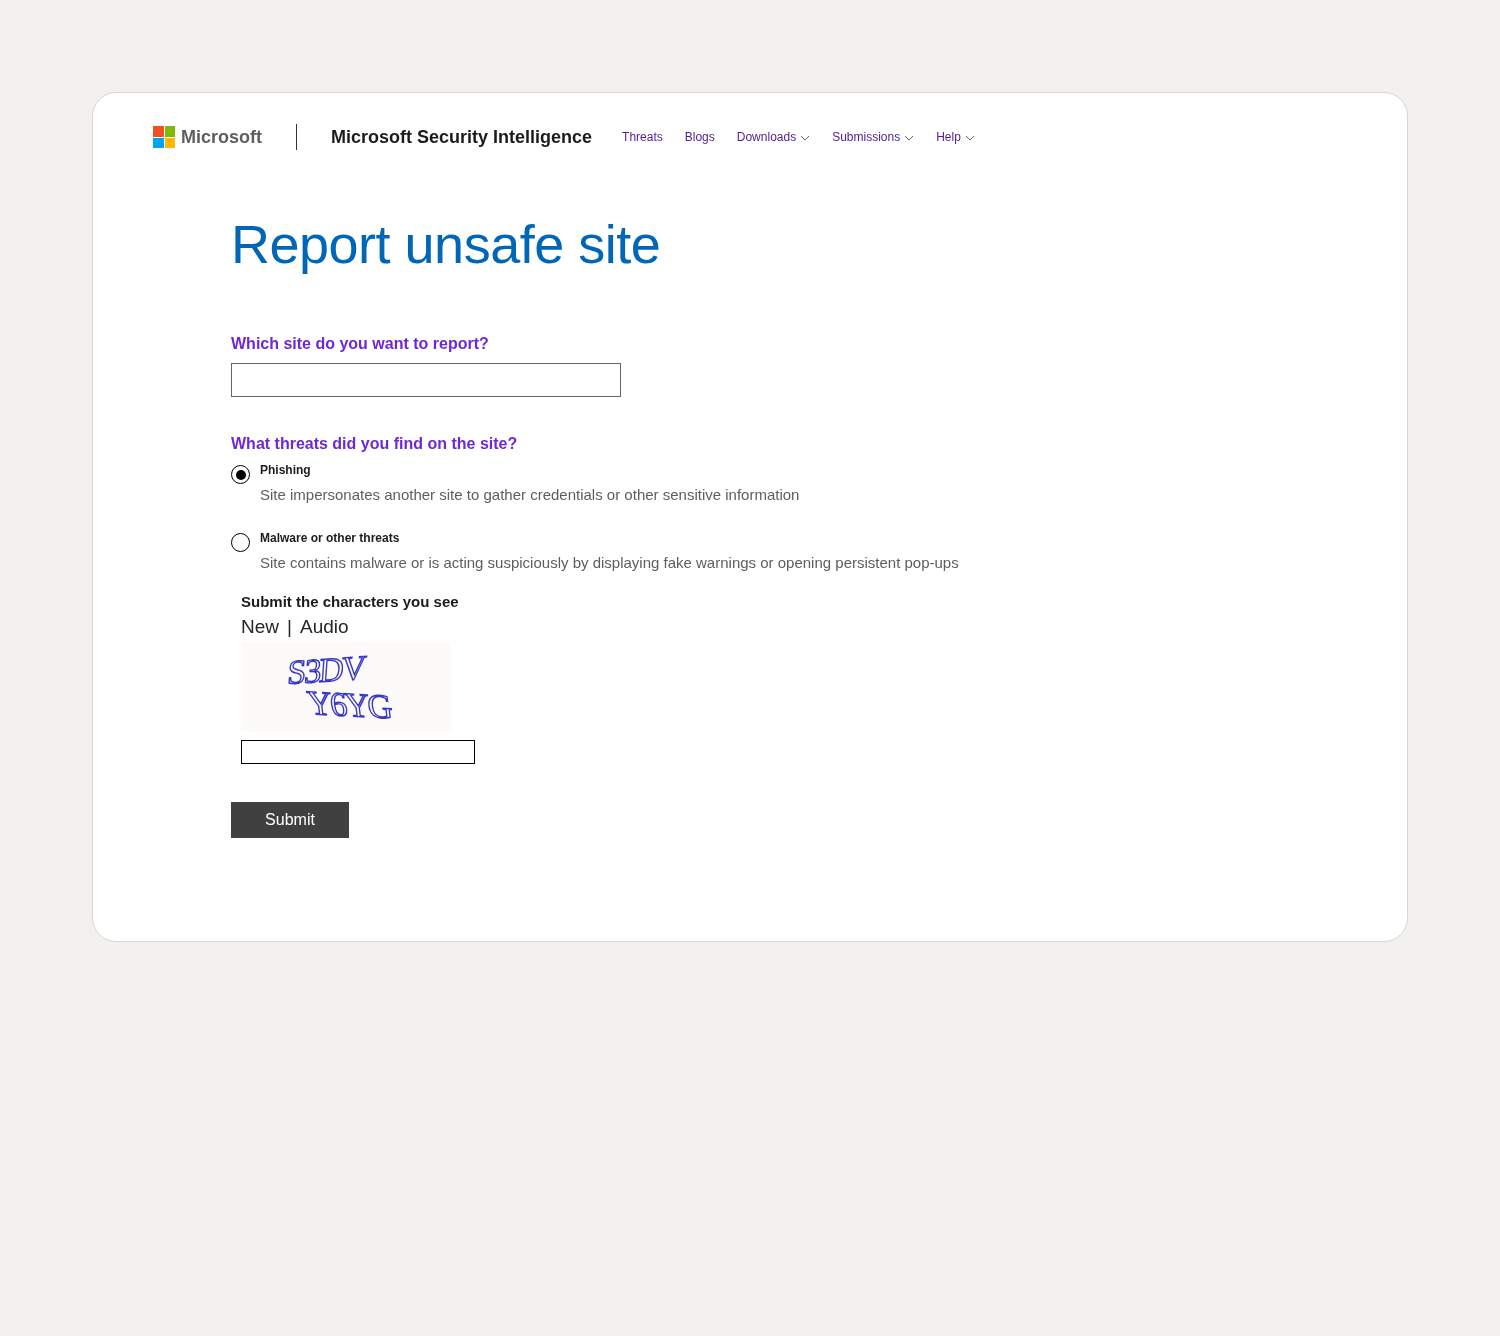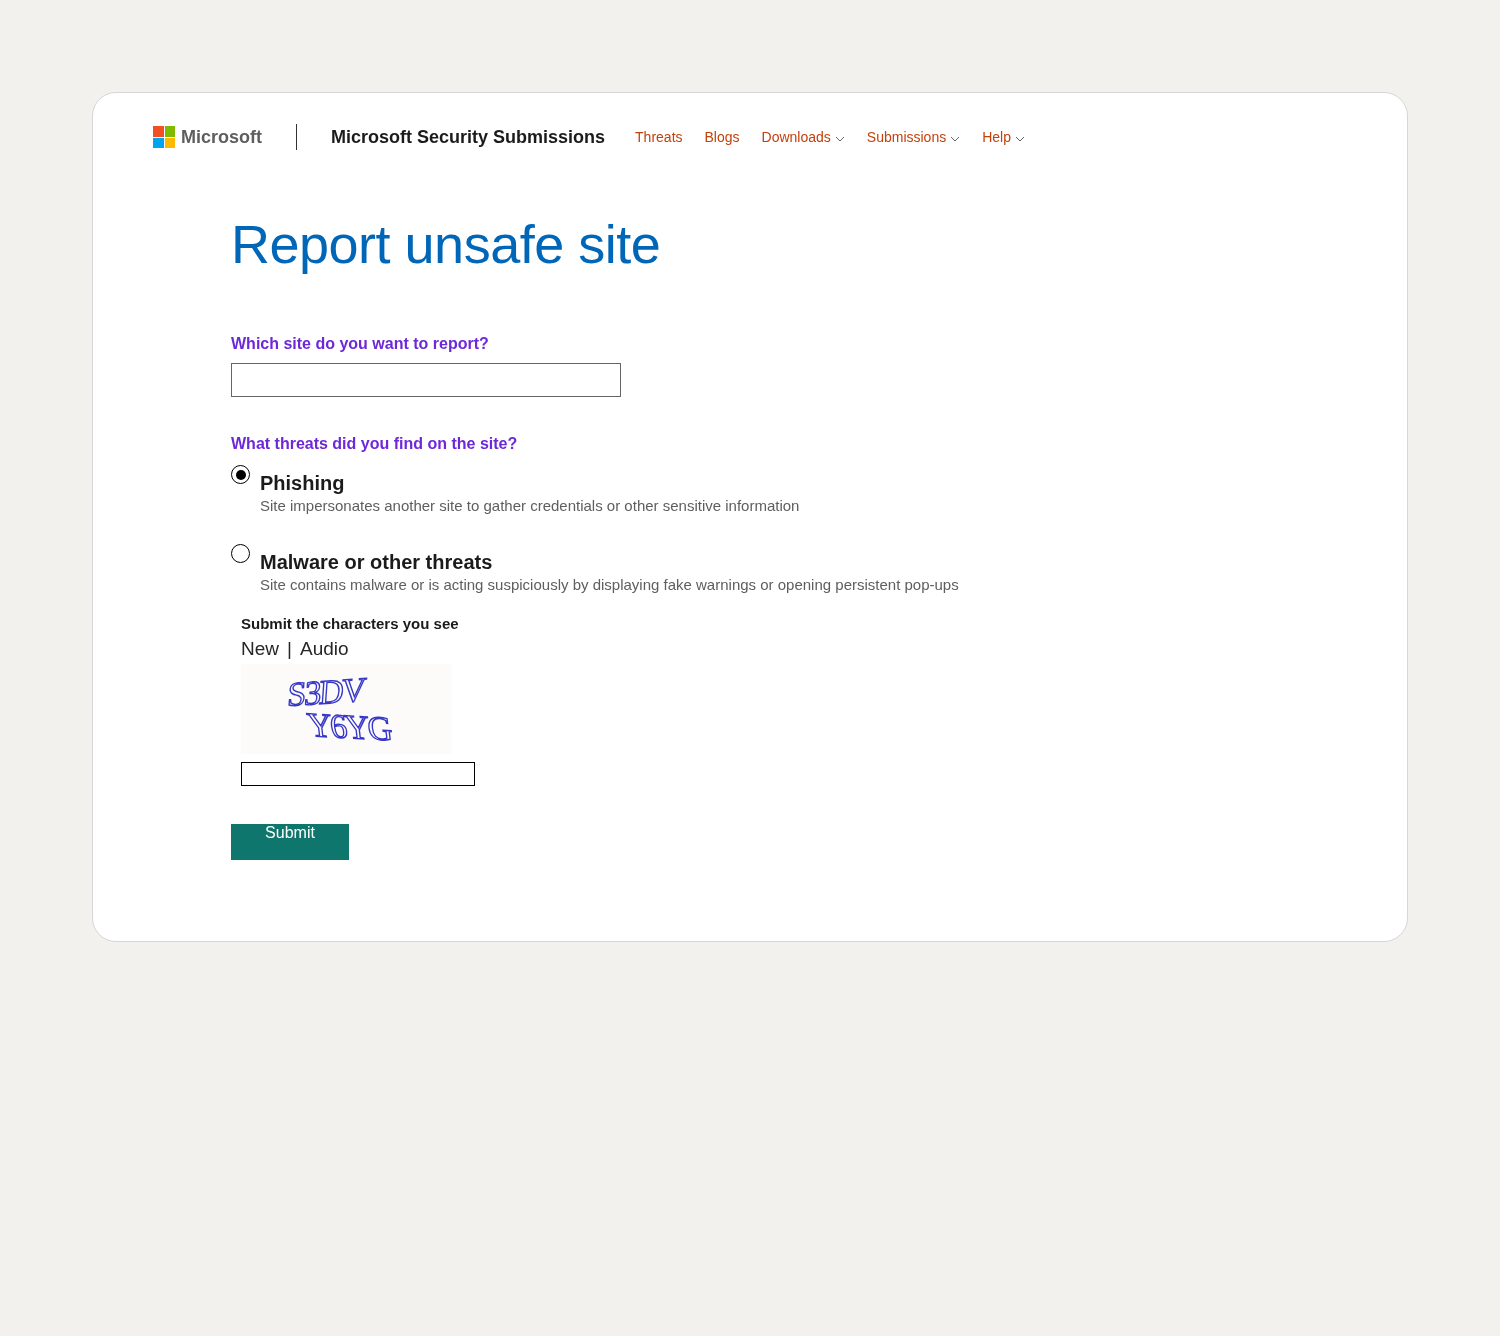--- a/index.html
+++ b/index.html
@@ -67,22 +67,22 @@
       font-weight: 600;
       color: #1b1b1b;
     }
     .nav {
       display: flex;
       align-items: center;
       gap: 22px;
       margin-left: 18px;
     }
     .nav-item {
-      font-size: 14px;
-      color: #c2410c;
+      font-size: 12px;
+      color: #4c1d95;
       display: flex;
       align-items: flex-end;
       gap: 4px;
       cursor: pointer;
     }
     .chev {
       display: inline-block;
     }
     .content {
       margin-left: 78px;
@@ -131,24 +131,23 @@
       margin-top: 2px;
       cursor: pointer;
     }
     .radio-inner {
       width: 10px;
       height: 10px;
       background: #000;
       border-radius: 50%;
     }
     .radio-label {
-      font-size: 20px;
+      font-size: 12px;
       font-weight: 700;
       color: #1b1b1b;
-      margin-top: 9px;
     }
     .radio-desc {
       font-size: 15px;
       color: #605e5c;
       margin-left: 29px;
       margin-top: 2px;
     }
     .radio-block {
       margin-top: 6px;
     }
@@ -211,46 +210,46 @@
       width: 234px;
       height: 24px;
       border: 1px solid #000;
       margin-top: 8px;
       padding: 2px 6px;
     }
     .submit-btn {
       margin-top: 38px;
       width: 118px;
       height: 36px;
-      background: #0f766e;
+      background: #404040;
       color: #ffffff;
       font-size: 16px;
       border: none;
       cursor: pointer;
       display: flex;
-      align-items: flex-start;
+      align-items: center;
       justify-content: center;
     }
   </style>
 </head>
 <body>
 
 <div class="window">
   <div class="header">
     <div class="ms-logo">
       <div class="ms-logo-grid">
         <span class="sq-r"></span>
           <span class="sq-g"></span>
           <span class="sq-b"></span>
           <span class="sq-y"></span>
       </div>
       <span class="ms-logo-text">Microsoft</span>
     </div>
     <div class="divider"></div>
-    <div class="product-name">Microsoft Security Submissions</div>
+    <div class="product-name">Microsoft Security Intelligence</div>
     <div class="nav">
       <div class="nav-item">
           <span>Threats</span>
         </div>
       <div class="nav-item">
           <span>Blogs</span>
         </div>
       <div class="nav-item">
         <span>Downloads</span>
         <span class="chev"><svg width="10" height="6" viewBox="0 0 10 6">

